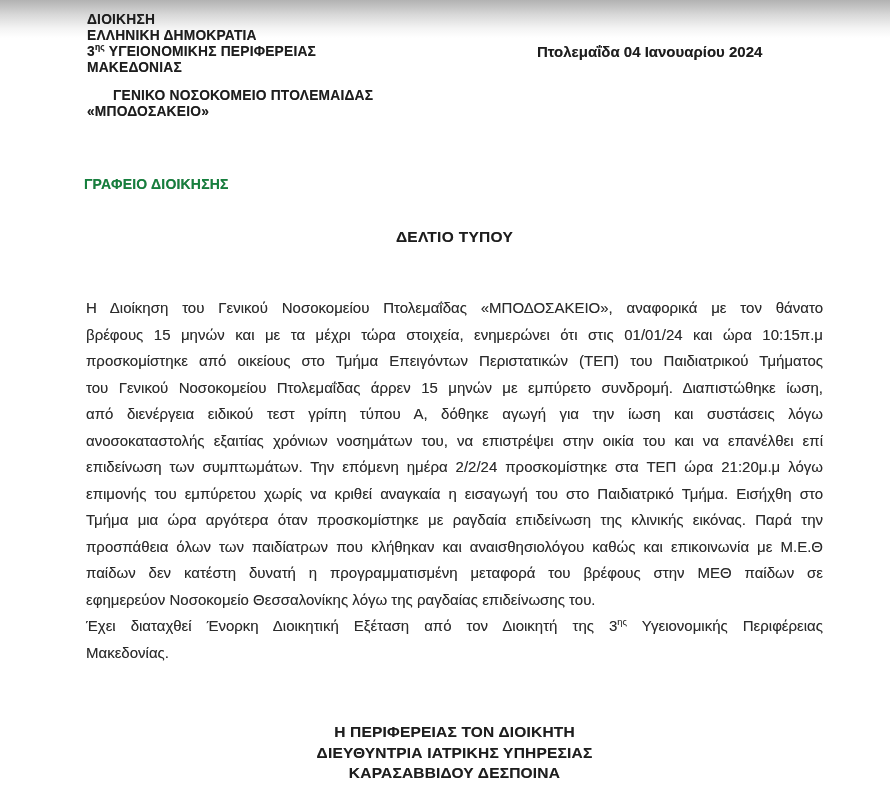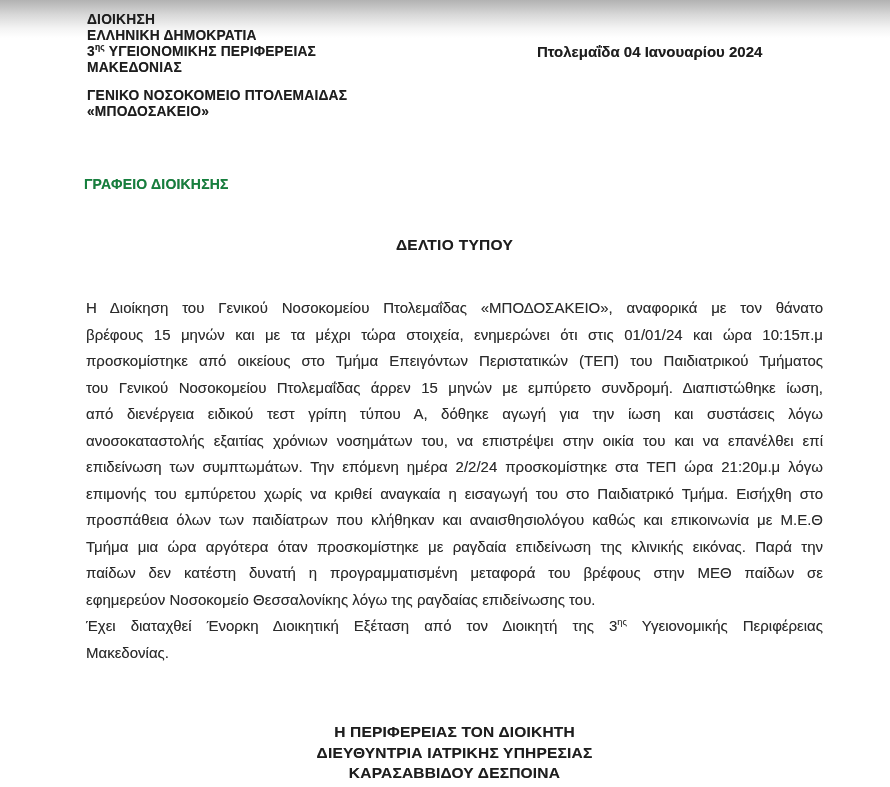--- a/index.html
+++ b/index.html
@@ -15,36 +15,36 @@
     position: absolute; top: 0; left: 0; width: 890px; height: 38px;
     background: linear-gradient(to bottom, #b2b2b2 0%, #d9d9d9 40%, #f4f4f4 75%, #ffffff 100%);
     pointer-events: none;
   }
   .letterhead {
     position: absolute; left: 87px; top: 12px;
     font-size: 13.8px; font-weight: bold; line-height: 16px;
     color: #1d1d1d; letter-spacing: 0.2px;
     text-shadow: 0 0 0.5px rgba(30,30,30,0.45);
   }
-  .lh-hospital { margin-top: 12px; }
+  .lh-hospital { margin-top: 12px; margin-left: 26px; }
   .sup { font-size: 0.62em; vertical-align: super; line-height: 0; }
   .date-line {
     position: absolute; left: 505px; top: 43px;
     font-size: 15px; font-weight: bold; color: #1d1d1d;
     text-shadow: 0 0 0.5px rgba(30,30,30,0.45);
     margin-left: 32px;
   }
   .office {
     position: absolute; left: 84px; top: 176px;
     font-size: 14px; font-weight: bold; color: #15803d;
     letter-spacing: 0.2px;
     text-shadow: 0 0 0.5px rgba(30,30,30,0.45);
   }
   .title {
-    position: absolute; left: 87px; top: 236px; width: 735px;
+    position: absolute; left: 87px; top: 228px; width: 735px;
     margin: 0; text-align: center;
     font-size: 15.5px; font-weight: bold; color: #1d1d1d;
     letter-spacing: 0.3px;
     text-shadow: 0 0 0.5px rgba(30,30,30,0.45);
   }
   .body-text {
     position: absolute; left: 86px; top: 295px; width: 737px;
     font-size: 15px; line-height: 26.5px; color: #2b2b2b;
     text-shadow: 0 0 0.4px rgba(43,43,43,0.4);
   }
@@ -81,22 +81,22 @@
 <main class="body-text">
   <div class="jlist">
       <div class="jline">Η Διοίκηση του Γενικού Νοσοκομείου Πτολεμαΐδας «ΜΠΟΔΟΣΑΚΕΙΟ», αναφορικά με τον θάνατο</div>
       <div class="jline">βρέφους 15 μηνών και με τα μέχρι τώρα στοιχεία, ενημερώνει ότι στις 01/01/24 και ώρα 10:15π.μ</div>
       <div class="jline">προσκομίστηκε από οικείους στο Τμήμα Επειγόντων Περιστατικών (ΤΕΠ) του Παιδιατρικού Τμήματος</div>
       <div class="jline">του Γενικού Νοσοκομείου Πτολεμαΐδας άρρεν 15 μηνών με εμπύρετο συνδρομή. Διαπιστώθηκε ίωση,</div>
       <div class="jline">από διενέργεια ειδικού τεστ γρίπη τύπου Α, δόθηκε αγωγή για την ίωση και συστάσεις λόγω</div>
       <div class="jline">ανοσοκαταστολής εξαιτίας χρόνιων νοσημάτων του, να επιστρέψει στην οικία του και να επανέλθει επί</div>
       <div class="jline">επιδείνωση των συμπτωμάτων. Την επόμενη ημέρα 2/2/24 προσκομίστηκε στα ΤΕΠ ώρα 21:20μ.μ λόγω</div>
       <div class="jline">επιμονής του εμπύρετου χωρίς να κριθεί αναγκαία η εισαγωγή του στο Παιδιατρικό Τμήμα. Εισήχθη στο</div>
+      <div class="jline">Τμήμα μια ώρα αργότερα όταν προσκομίστηκε με ραγδαία επιδείνωση της κλινικής εικόνας. Παρά την</div>
       <div class="jline">προσπάθεια όλων των παιδίατρων που κλήθηκαν και αναισθησιολόγου καθώς και επικοινωνία με Μ.Ε.Θ</div>
-      <div class="jline">Τμήμα μια ώρα αργότερα όταν προσκομίστηκε με ραγδαία επιδείνωση της κλινικής εικόνας. Παρά την</div>
       <div class="jline">παίδων δεν κατέστη δυνατή η προγραμματισμένη μεταφορά του βρέφους στην ΜΕΘ παίδων σε</div>
       <div class="jline">εφημερεύον Νοσοκομείο Θεσσαλονίκης λόγω της ραγδαίας επιδείνωσης του.</div>
     </div>
   <div class="jlist">
     <div class="jline"><span>Έχει διαταχθεί Ένορκη Διοικητική Εξέταση από τον Διοικητή της 3</span><sup class="sup">ης</sup><span> Υγειονομικής Περιφέρειας</span></div>
     <div class="jline">Μακεδονίας.</div>
   </div>
 </main>
 
 <footer class="signature">

